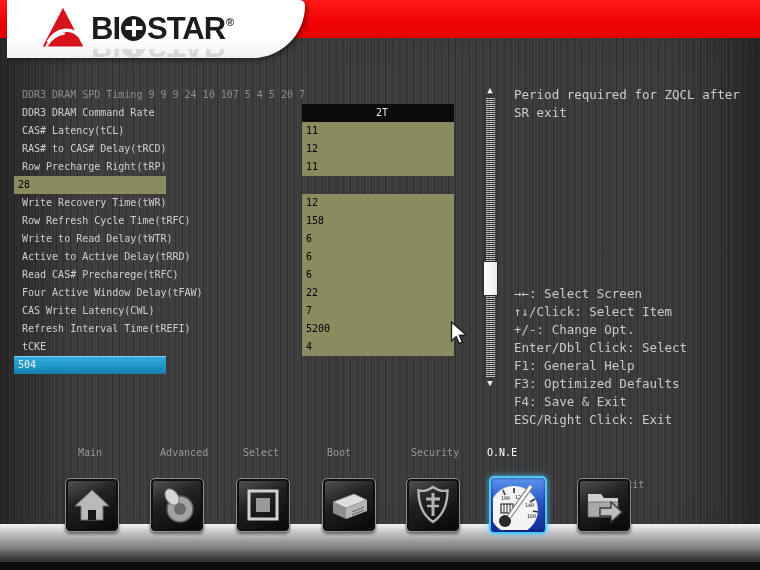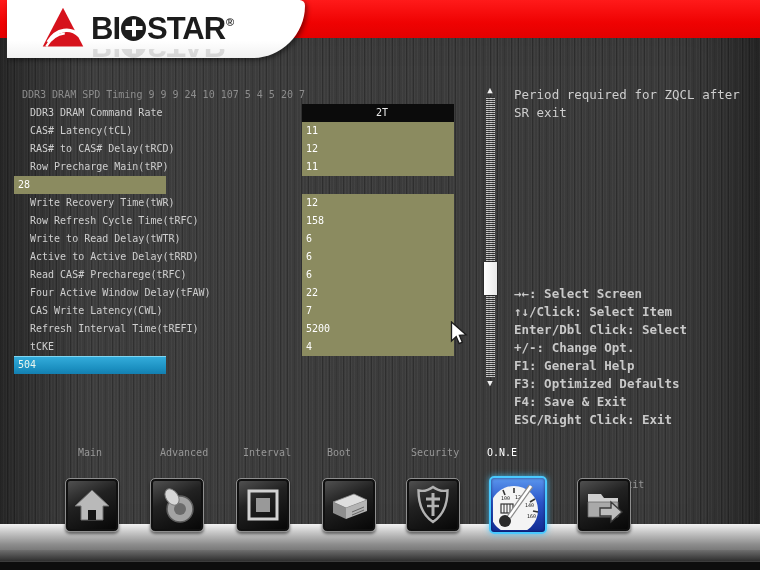--- a/index.html
+++ b/index.html
@@ -27,23 +27,23 @@
   .logo-o::before{width:17px;height:4px;transform:translate(-50%,-50%);}
   .logo-o::after{width:4px;height:17px;transform:translate(-50%,-50%);}
   .logo-reg{font-size:11px;vertical-align:top;margin-top:-12px;margin-left:1px;
     font-family:"Liberation Sans",sans-serif;color:#1c1c1c;}
   .logo-reflect{position:absolute;left:34px;top:49px;height:12px;overflow:hidden;
     transform:scaleY(-1);opacity:.13;pointer-events:none;}
   
   .list{position:absolute;left:14px;top:86px;width:441px;font-size:10px;line-height:18px;color:#cfcfcf;}
   .list-header{height:18px;padding-left:8px;color:#8d8d8d;white-space:nowrap;}
   .row{display:flex;height:18px;}
-  .row .label{width:288px;padding-left:16px;box-sizing:border-box;white-space:nowrap;overflow:hidden;}
+  .row .label{width:288px;padding-left:8px;box-sizing:border-box;white-space:nowrap;overflow:hidden;}
   .row .value{width:152px;box-sizing:border-box;padding-left:4px;
-    background:#8b8b60;color:#ffffff;white-space:nowrap;}
+    background:#8b8b60;color:#000000;white-space:nowrap;}
   .row.dark .value{background:#0b0b0b;color:#e9e9e9;text-align:center;padding-left:8px;}
   .row.selected .label{width:268px;margin-right:20px;color:#ffffff;
     background:linear-gradient(180deg,#bcc9d5,#93a5b5 55%,#8699aa);
     text-shadow:0 1px 1px rgba(40,60,80,.55);}
   .row.selected .value{background:linear-gradient(180deg,#35aedd,#1b8fc0 70%,#147fb0);
     box-shadow:inset 0 1px 0 #7fd6f2;color:#eaf6ee;}
   
   .scrollbar{position:absolute;left:483px;top:85px;width:14px;height:304px;
     display:flex;flex-direction:column;align-items:stretch;}
   .sb-arrow{height:11px;text-align:center;font-size:9px;line-height:11px;color:#efefef;cursor:pointer;}
@@ -51,21 +51,21 @@
     background:
       repeating-linear-gradient(0deg, rgba(235,235,235,.65) 0 1px, rgba(40,40,40,.85) 1px 2px),
       repeating-linear-gradient(90deg,#909090 0 2px,#4a4a4a 2px 4px);}
   .sb-thumb{position:absolute;left:-2px;top:165px;width:13px;height:33px;
     background:linear-gradient(90deg,#ffffff,#e9e9e9);box-shadow:0 0 2px rgba(0,0,0,.6);}
   
   .help-text{position:absolute;left:514px;top:86px;width:238px;
     font-size:12.5px;line-height:18px;color:#cdcdcd;}
   .hints{position:absolute;left:514px;top:285px;width:242px;
     font-size:12.5px;line-height:18px;color:#c9c9c9;}
-  .hint-line{white-space:nowrap;font-weight:bold;}
+  .hint-line{white-space:nowrap;}
   
   .tabs{position:absolute;left:0;top:447px;width:760px;height:18px;font-size:10px;}
   .tab{position:absolute;top:0;color:#969696;cursor:pointer;white-space:nowrap;}
   .tab.active{color:#ffffff;text-align:right;}
   .tab:nth-child(1){left:78px;}
   .tab:nth-child(2){left:160px;}
   .tab:nth-child(3){left:243px;}
   .tab:nth-child(4){left:327px;}
   .tab:nth-child(5){left:411px;}
   .tab:nth-child(6){left:487px;}
@@ -132,21 +132,21 @@
     <span class="label">CAS# Latency(tCL)</span>
     <span class="value">11</span>
   </div>
 
   <div class="row">
     <span class="label">RAS# to CAS# Delay(tRCD)</span>
     <span class="value">12</span>
   </div>
 
   <div class="row">
-    <span class="label">Row Precharge Main(tRP)</span>
+    <span class="label">Row Precharge Right(tRP)</span>
     <span class="value">11</span>
   </div>
 
   <div class="row">
     <span class="value">28</span>
   </div>
 
   <div class="row">
     <span class="label">Write Recovery Time(tWR)</span>
     <span class="value">12</span>
@@ -203,32 +203,32 @@
     <div class="sb-track">
       <div class="sb-thumb"></div>
     </div>
     <div class="sb-arrow">▼</div>
   </div>
 
   <div class="help-text">Period required for ZQCL after SR exit</div>
   <div class="hints" id="hints">
       <div class="hint-line">→←: Select Screen</div>
       <div class="hint-line">↑↓/Click: Select Item</div>
+      <div class="hint-line">+/-: Change Opt.</div>
       <div class="hint-line">Enter/Dbl Click: Select</div>
-      <div class="hint-line">+/-: Change Opt.</div>
       <div class="hint-line">F1: General Help</div>
       <div class="hint-line">F3: Optimized Defaults</div>
       <div class="hint-line">F4: Save &amp; Exit</div>
       <div class="hint-line">ESC/Right Click: Exit</div>
     </div>
 
   <div class="tabs" id="tabs">
       <span class="tab">Main</span>
       <span class="tab">Advanced</span>
-      <span class="tab">Interval</span>
+      <span class="tab">Select</span>
       <span class="tab">Boot</span>
       <span class="tab">Security</span>
       <span class="tab active">O.N.E</span>
       <span class="tab">Save &amp; Exit</span>
     </div>
 
   <div class="shelf"></div>
   <div class="shelf-shadow"></div>
   <div class="bottom-bar"></div>
 

